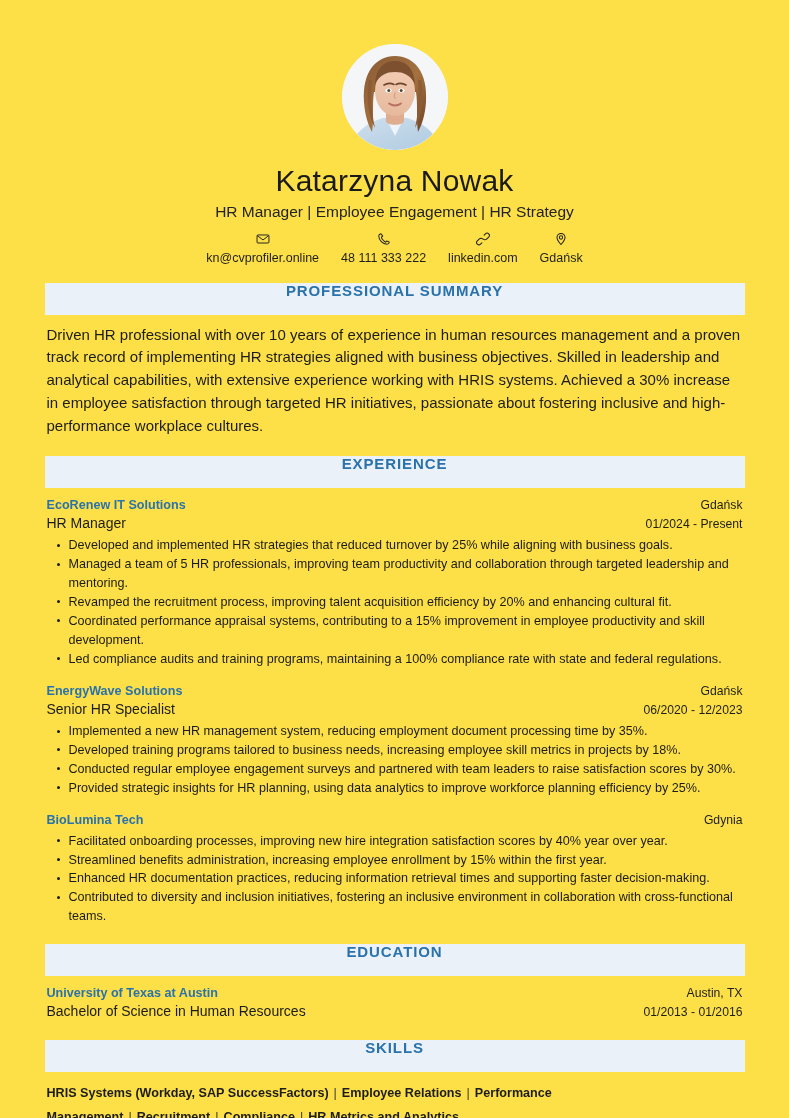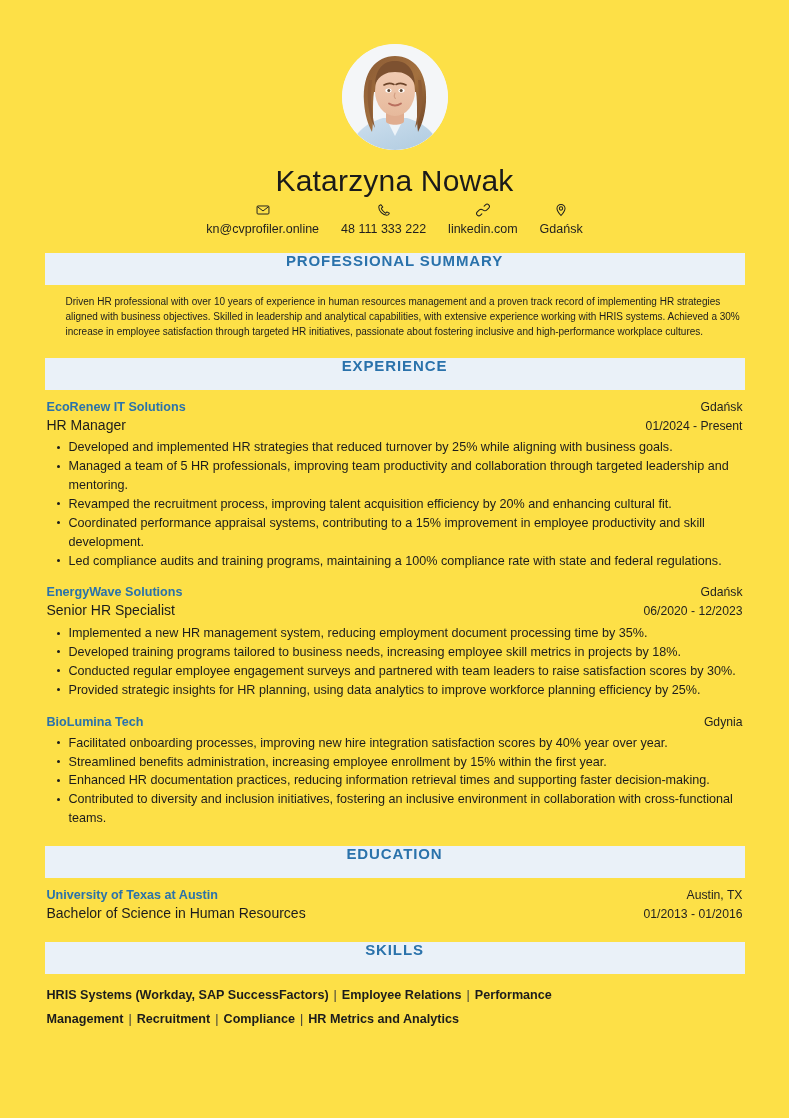--- a/index.html
+++ b/index.html
@@ -94,25 +94,24 @@
     font-weight: 700;
     letter-spacing: 0.9px;
     color: #2a72ab;
     text-transform: uppercase;
     line-height: 1;
   }
   .section-body { padding: 9px 2px 0 2px; }
 
   
   .summary {
-    font-size: 10px;
+    font-size: 15px;
     line-height: 1.52;
     color: #1c1c1c;
     text-align: left;
-    margin-left: 19px;
   }
 
   
   .entry { margin-bottom: 14px; }
   .entry:last-child { margin-bottom: 2px; }
   .entry-line {
     display: flex;
     justify-content: space-between;
     align-items: baseline;
     gap: 4px;
@@ -239,20 +238,21 @@
             <circle cx="59.2" cy="46.6" r="1.5" fill="#5a4330"></circle>
 
             <path d="M53 49 q-1.6 4 0.4 5.4" stroke="#d3a084" stroke-width="1.2" fill="none" stroke-linecap="round"></path>
 
             <path d="M47 59.5 q6 4 12 0" stroke="#b9705f" stroke-width="1.8" fill="none" stroke-linecap="round"></path>
           </g>
         </svg>
       </div>
 
       <div class="name">Katarzyna Nowak</div>
+      <div class="tagline">HR Manager | Employee Engagement | HR Strategy</div>
 
       <div class="contact-row">
 
         <div class="contact-item">
           <span class="ico">
             <svg width="14" height="14" viewBox="0 0 16 16" fill="none" stroke="currentColor" stroke-width="1.1">
               <rect x="1.2" y="3.4" width="13.6" height="9.2" rx="1.1"></rect>
               <path d="M1.6 4.2 L8 9.1 L14.4 4.2"></path>
             </svg>
           </span>

